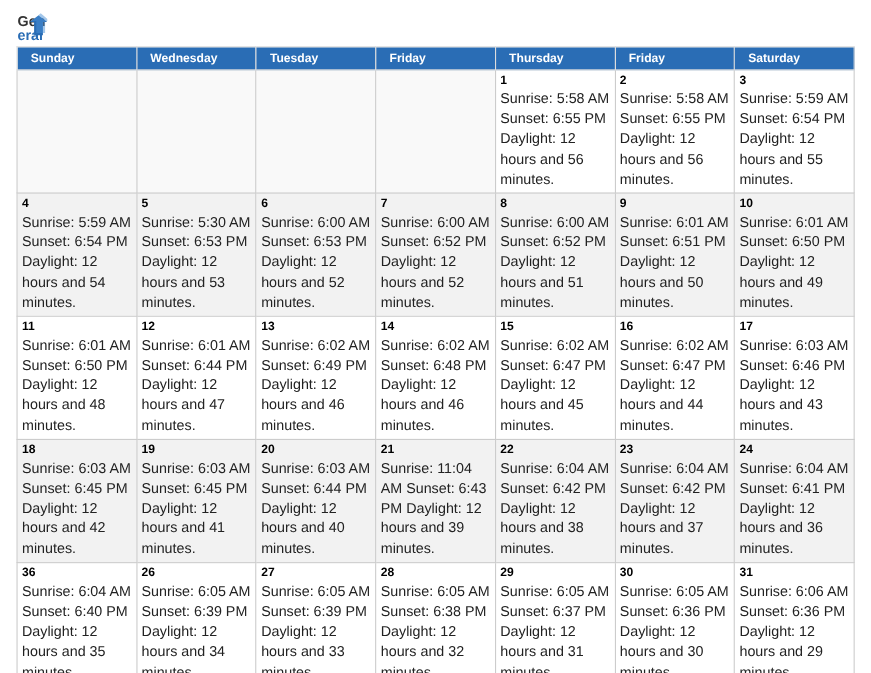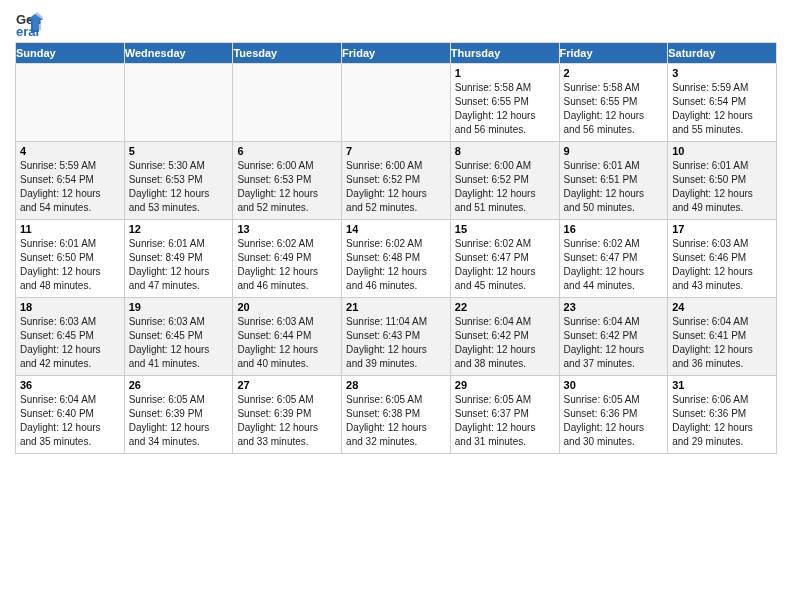--- a/index.html
+++ b/index.html
@@ -42,21 +42,21 @@
       color: #555;
     }
     .calendar {
       width: 100%;
       border-collapse: collapse;
       font-size: 9.5px;
     }
     .calendar th {
       background-color: #2a6db5;
       color: #fff;
-      padding: 4px 0;
+      padding: 4px 12px;
       text-align: left;
       font-size: 11px;
       font-weight: bold;
       border: 1px solid #ddd;
     }
     .calendar td {
       border: 1px solid #ccc;
       vertical-align: top;
       padding: 3px 4px;
       width: calc(100% / 7);
@@ -65,21 +65,21 @@
     }
     .calendar td.empty {
       background: #f9f9f9;
     }
     .cell-day {
       font-size: 11px;
       font-weight: bold;
       margin-bottom: 2px;
     }
     .cell-info {
-      font-size: 10px;
+      font-size: 13px;
       line-height: 1.4;
       color: #222;
     }
     .alt-row td {
       background-color: #f2f2f2;
     }
   </style>
 </head>
 <body>
 
@@ -198,21 +198,21 @@
           <td>
             <div class="cell-day">11</div>
             <div class="cell-info">Sunrise: 6:01 AM
 Sunset: 6:50 PM
 Daylight: 12 hours
 and 48 minutes.</div>
           </td>
           <td>
             <div class="cell-day">12</div>
             <div class="cell-info">Sunrise: 6:01 AM
-Sunset: 8:49 PM
+Sunset: 6:44 PM
 Daylight: 12 hours
 and 47 minutes.</div>
           </td>
           <td>
             <div class="cell-day">13</div>
             <div class="cell-info">Sunrise: 6:02 AM
 Sunset: 6:49 PM
 Daylight: 12 hours
 and 46 minutes.</div>
           </td>

